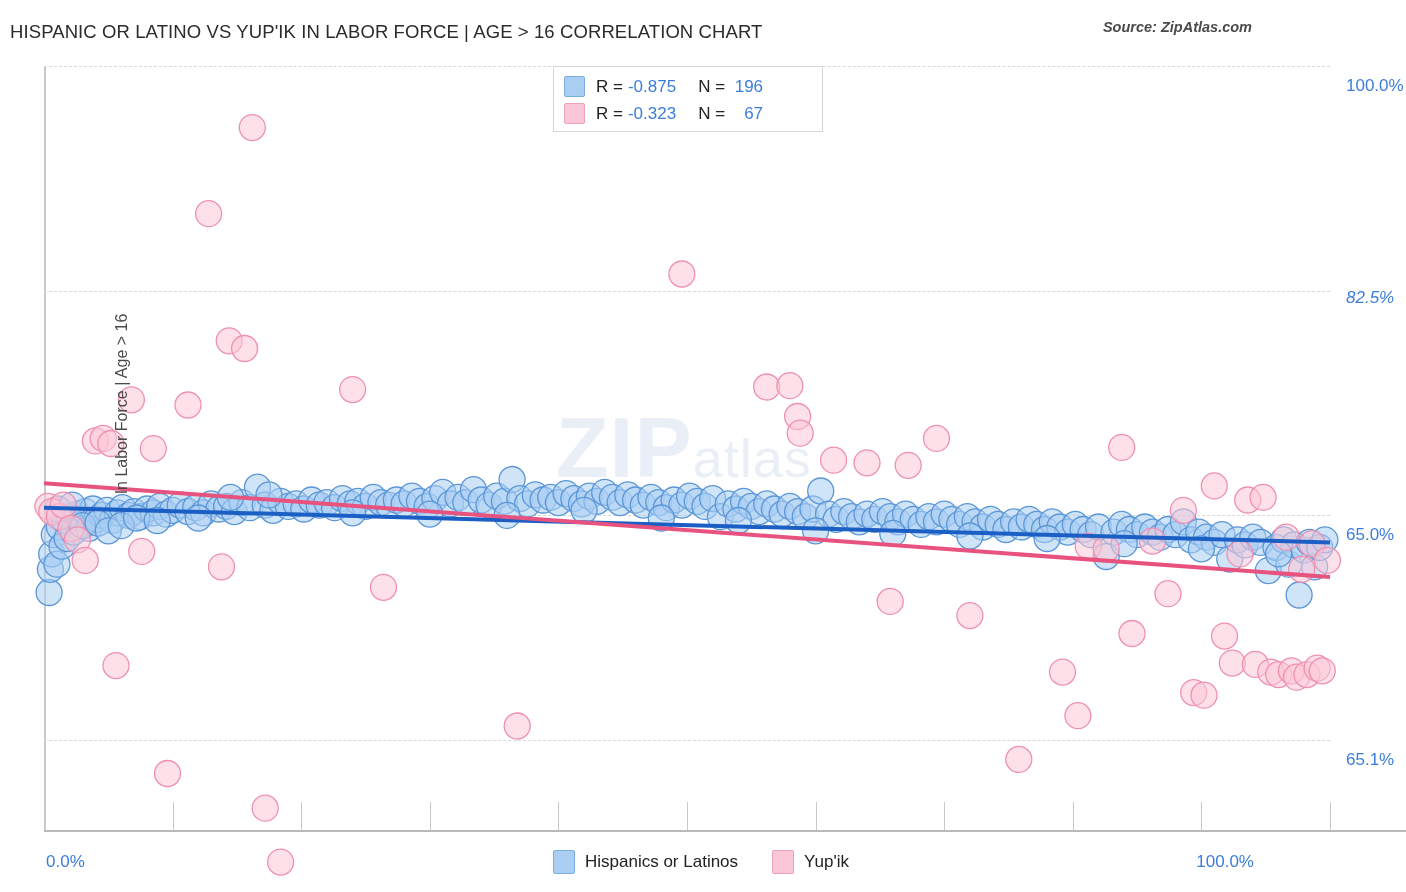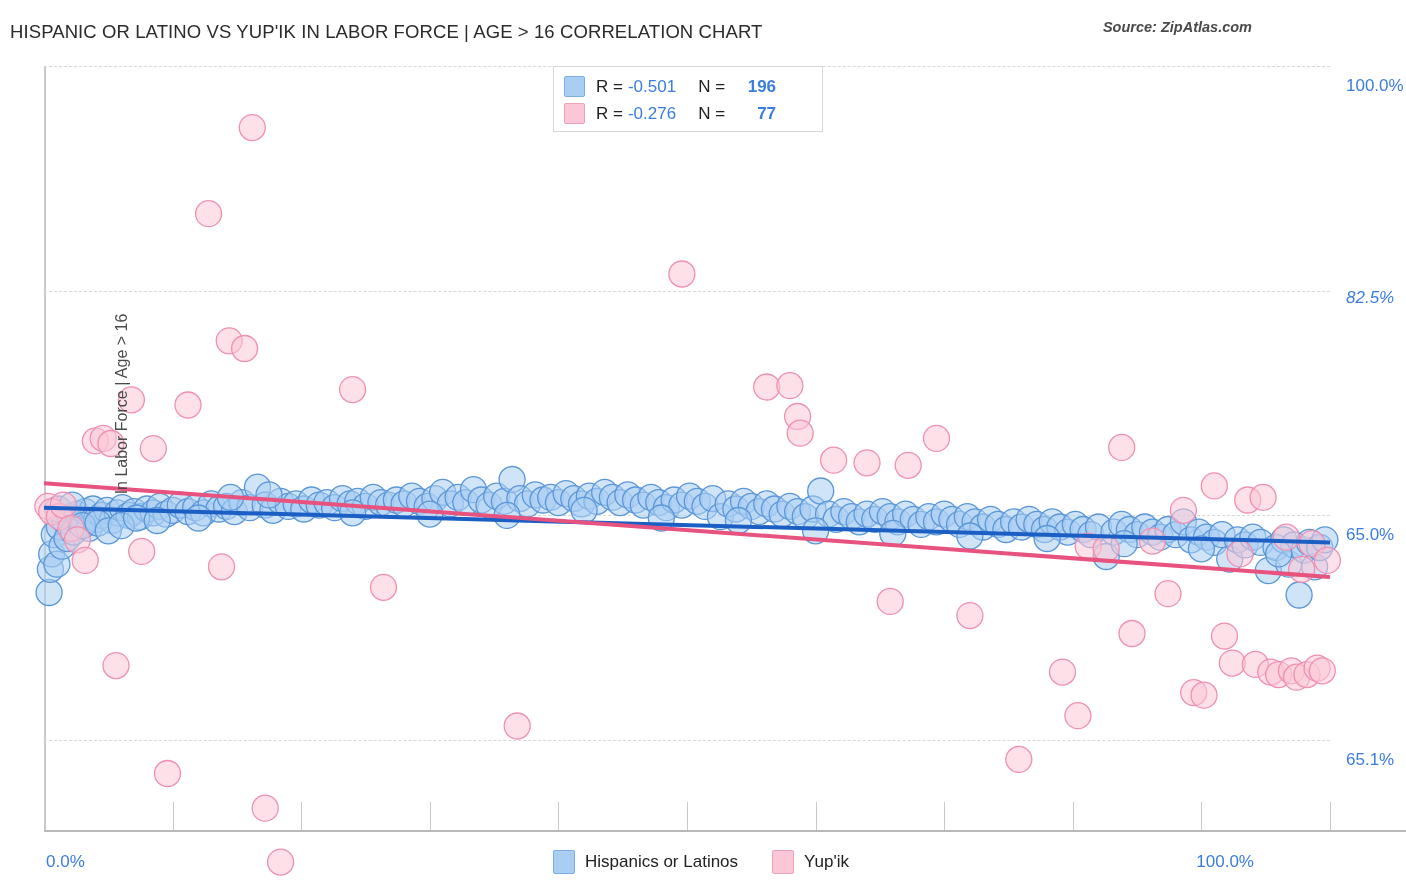--- a/index.html
+++ b/index.html
@@ -177,25 +177,24 @@
   .swatch.pink { background: #fbc6d6; border: 1px solid #efa0bb; }
   .stat-label { color: #222; }
   .stat-val {
     color: #3b7ddd;
     margin-left: 5px;
     margin-right: 22px;
   }
   .stat-n { color: #222; }
   .stat-nval {
     color: #3b7ddd;
-    margin-left: 17px;
+    margin-left: 4px;
     min-width: 34px;
     text-align: right;
     display: inline-block;
-    font-weight: bold;
   }
 
   
   #bottom-legend {
     position: absolute;
     left: 553px;
     top: 850px;
     display: flex;
     align-items: center;
     font-size: 17px;
@@ -216,20 +215,23 @@
   .legend-box.pink { background: #fbc6d6; border: 1px solid #efa0bb; }
 </style>
 </head>
 <body>
 
 <div id="page">
 
   <div id="chart-title">HISPANIC OR LATINO VS YUP'IK IN LABOR FORCE | AGE &gt; 16 CORRELATION CHART</div>
   <div id="source-label">Source: ZipAtlas.com</div>
 
+  <div id="watermark">
+    <span>ZIP</span><span class="wm-small">atlas</span>
+  </div>
 
   <div id="y-axis-line"></div>
   <div id="x-axis-line"></div>
 
   <div id="plot">
     <div id="gridlines">
         <div class="gridline" style="top: 674.118px;"></div>
         <div class="gridline" style="top: 449.412px;"></div>
         <div class="gridline" style="top: 224.706px;"></div>
         <div class="gridline" style="top: 0px;"></div>
@@ -537,30 +539,30 @@
     </div>
 
   <div id="y-axis-title">In Labor Force | Age &gt; 16</div>
   <div id="x-min-label">0.0%</div>
   <div id="x-max-label">100.0%</div>
 
   <div id="stats-box">
     <div class="stats-row">
       <span class="swatch blue"></span>
       <span class="stat-label">R =</span>
-      <span class="stat-val">-0.501</span>
+      <span class="stat-val">-0.875</span>
       <span class="stat-n">N =</span>
       <span class="stat-nval">196</span>
     </div>
     <div class="stats-row">
       <span class="swatch pink"></span>
       <span class="stat-label">R =</span>
-      <span class="stat-val">-0.276</span>
+      <span class="stat-val">-0.323</span>
       <span class="stat-n">N =</span>
-      <span class="stat-nval">77</span>
+      <span class="stat-nval">67</span>
     </div>
   </div>
 
   <div id="bottom-legend">
     <div class="legend-entry">
       <span class="legend-box blue"></span>
       <span>Hispanics or Latinos</span>
     </div>
     <div class="legend-entry">
       <span class="legend-box pink"></span>

